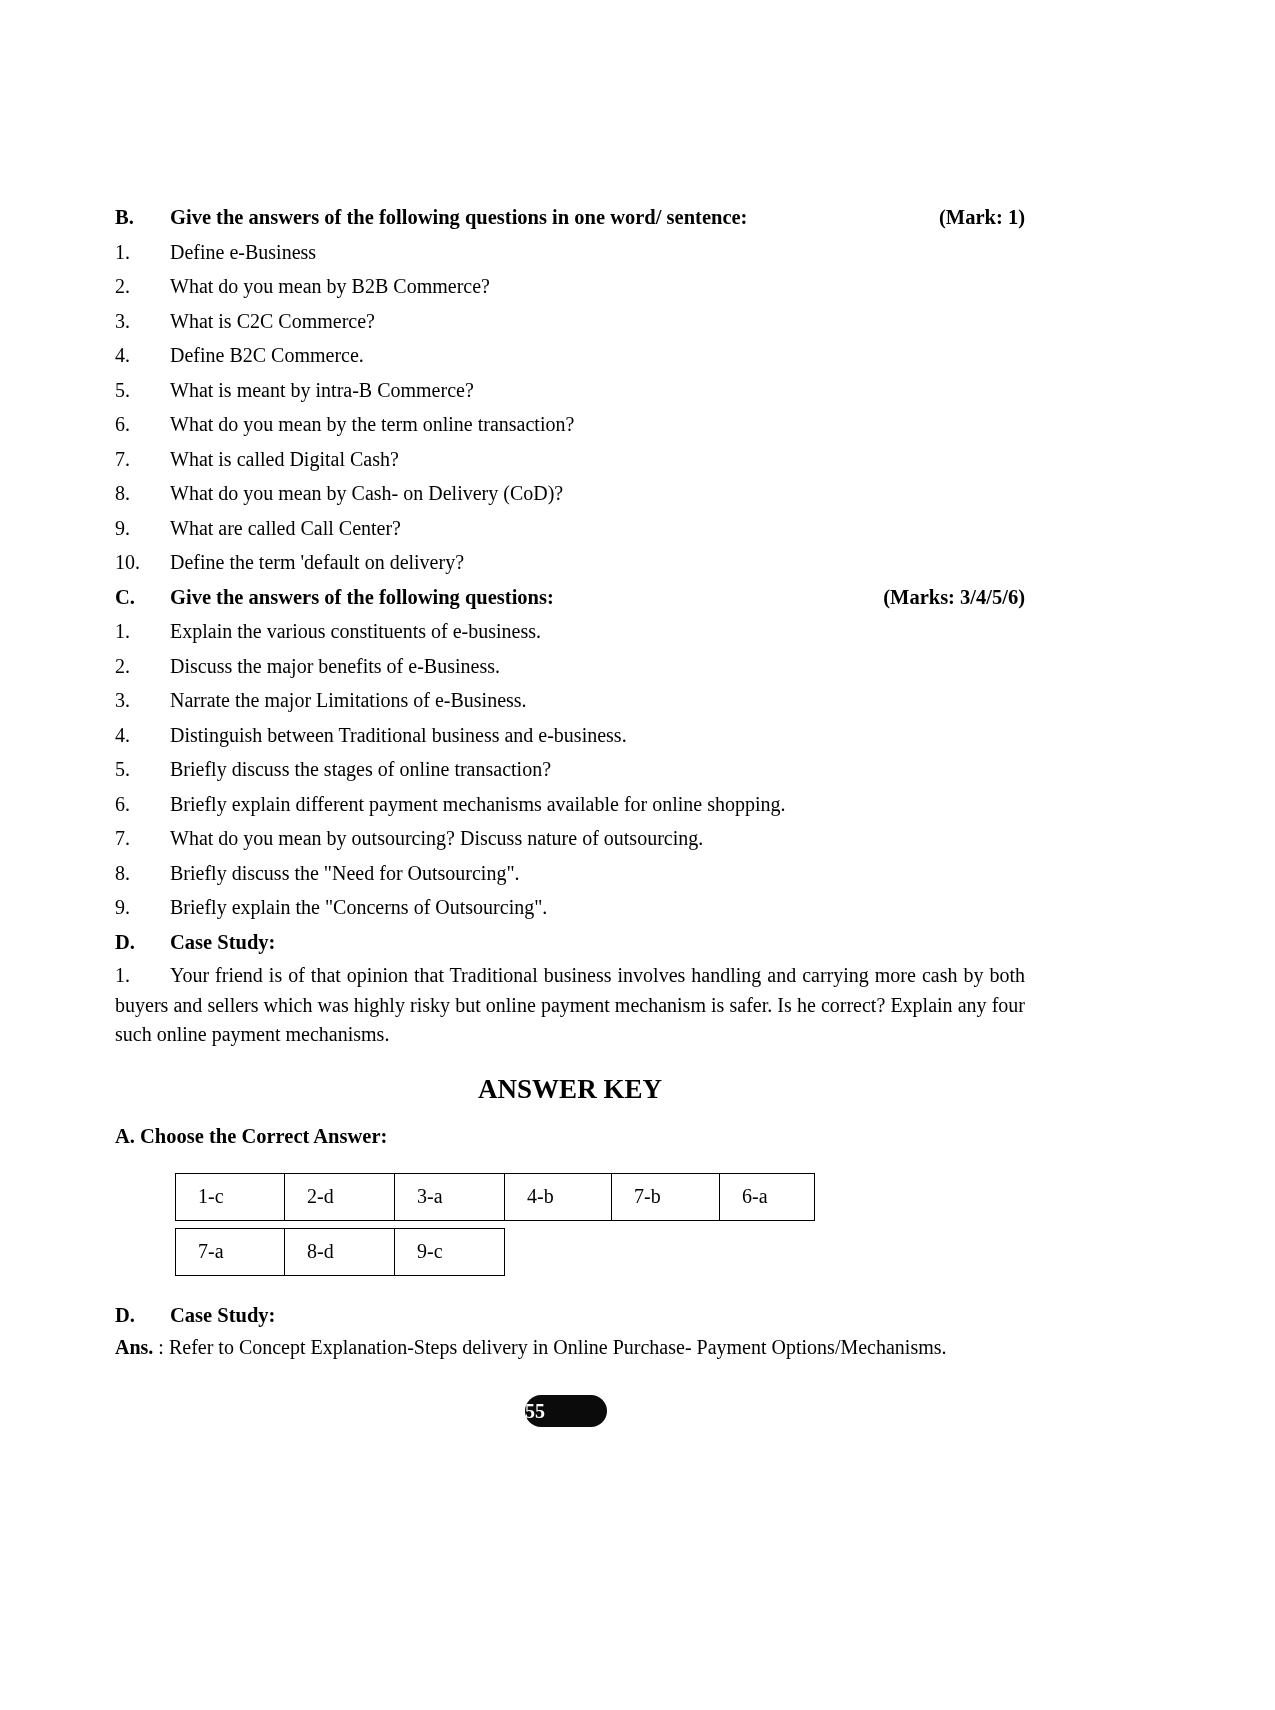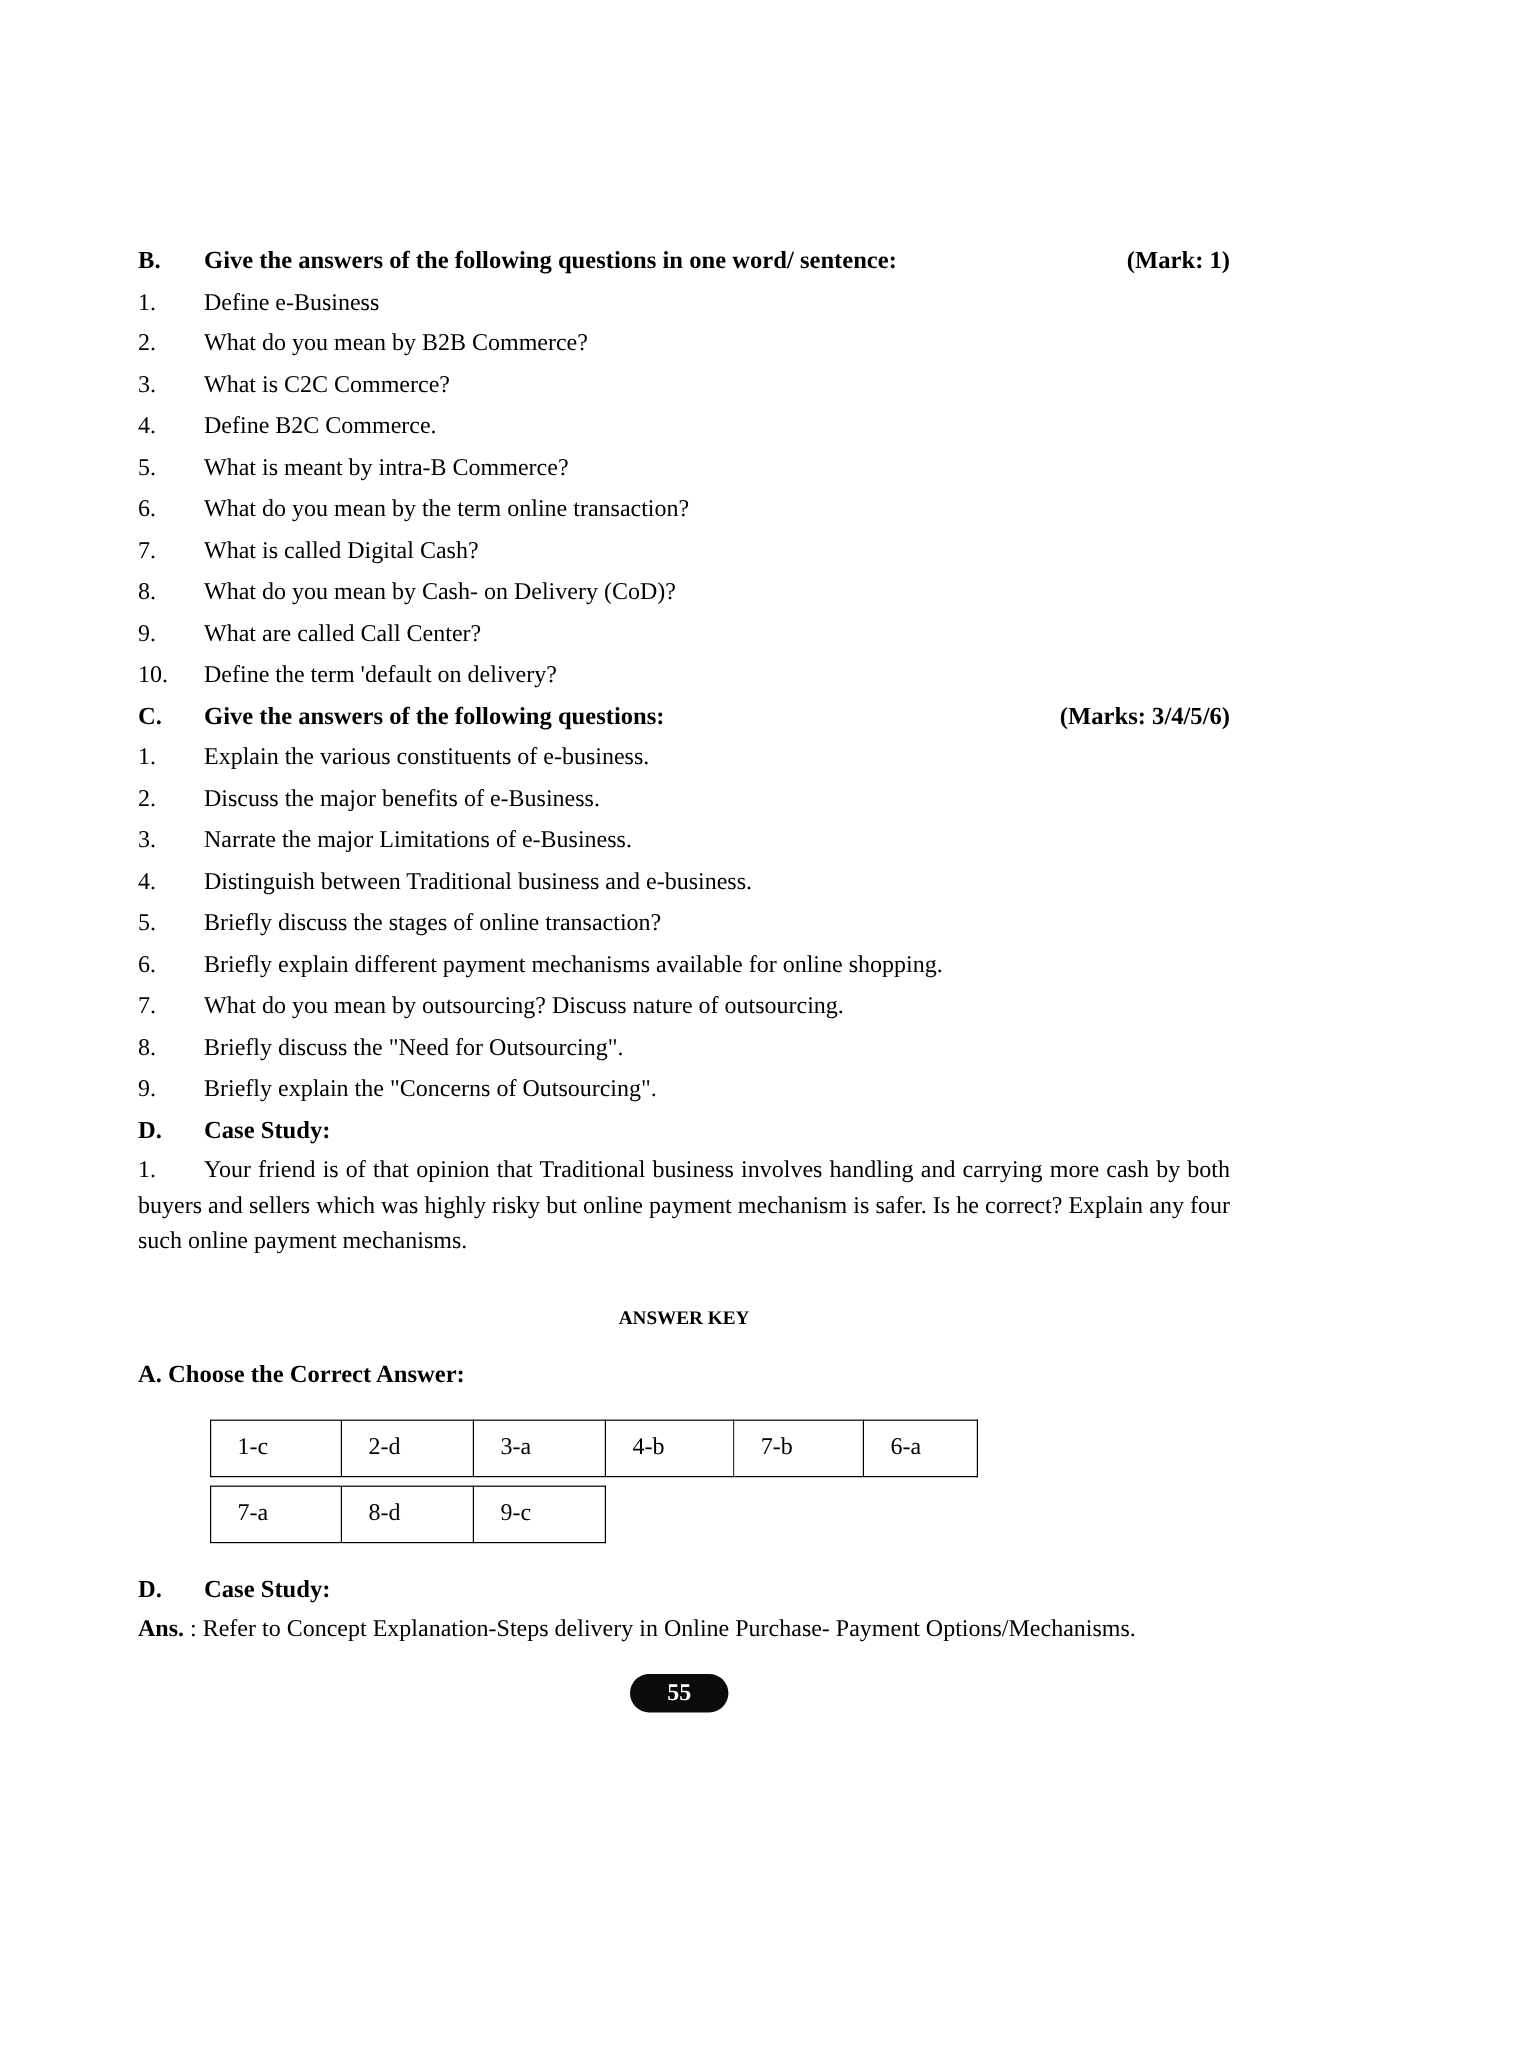--- a/index.html
+++ b/index.html
@@ -20,43 +20,43 @@
   .sec-marks { white-space:nowrap; }
   .qrow { display:flex; font-size:20px; line-height:34.5px; }
   .qnum { width:55px; flex-shrink:0; }
   .qtext { flex:1; }
   .case-para {
     font-size:20px; line-height:29.5px;
     text-align:justify; margin-top:2px;
   }
   .pnum { display:inline-block; width:55px; }
   .akey-title {
-    text-align:center; font-weight:bold; font-size:16px;
-    margin-top:34px; line-height:30px;
+    text-align:center; font-weight:bold; font-size:27px;
+    margin-top:24px; line-height:30px;
   }
   .choose-head { font-weight:bold; font-size:20.5px; line-height:30px; margin-top:17px; }
   .akey-table { margin:22px 0 0 60px; }
   .akrow { display:flex; }
   .akrow2 { margin-top:7px; }
   .akcell {
     border:1.5px solid #000; height:48px;
     display:flex; align-items:center;
     padding-left:22px; font-size:20px;
     background:#fff;
   }
   .akcell + .akcell { border-left:none; }
   .c110 { width:110px; } .c107 { width:107px; } .c108 { width:108px; } .c95 { width:95px; }
   .dcase { margin-top:22px; }
   .ans-row { font-size:20px; line-height:31px; }
   .ans-label { font-weight:bold; }
   .page-badge {
     position:absolute; left:525px; top:1395px;
     width:82px; height:32px; background:#0b0b0b;
     border-radius:16px;
-    display:flex; align-items:center; justify-content:center;
+    display:flex; align-items:center; justify-content:flex-start;
   }
   .page-badge span { color:#fff; font-weight:bold; font-size:20px; }
 </style>
 </head>
 <body>
 
 <div class="page">
   <div class="content">
 
     <div class="sec-head">

